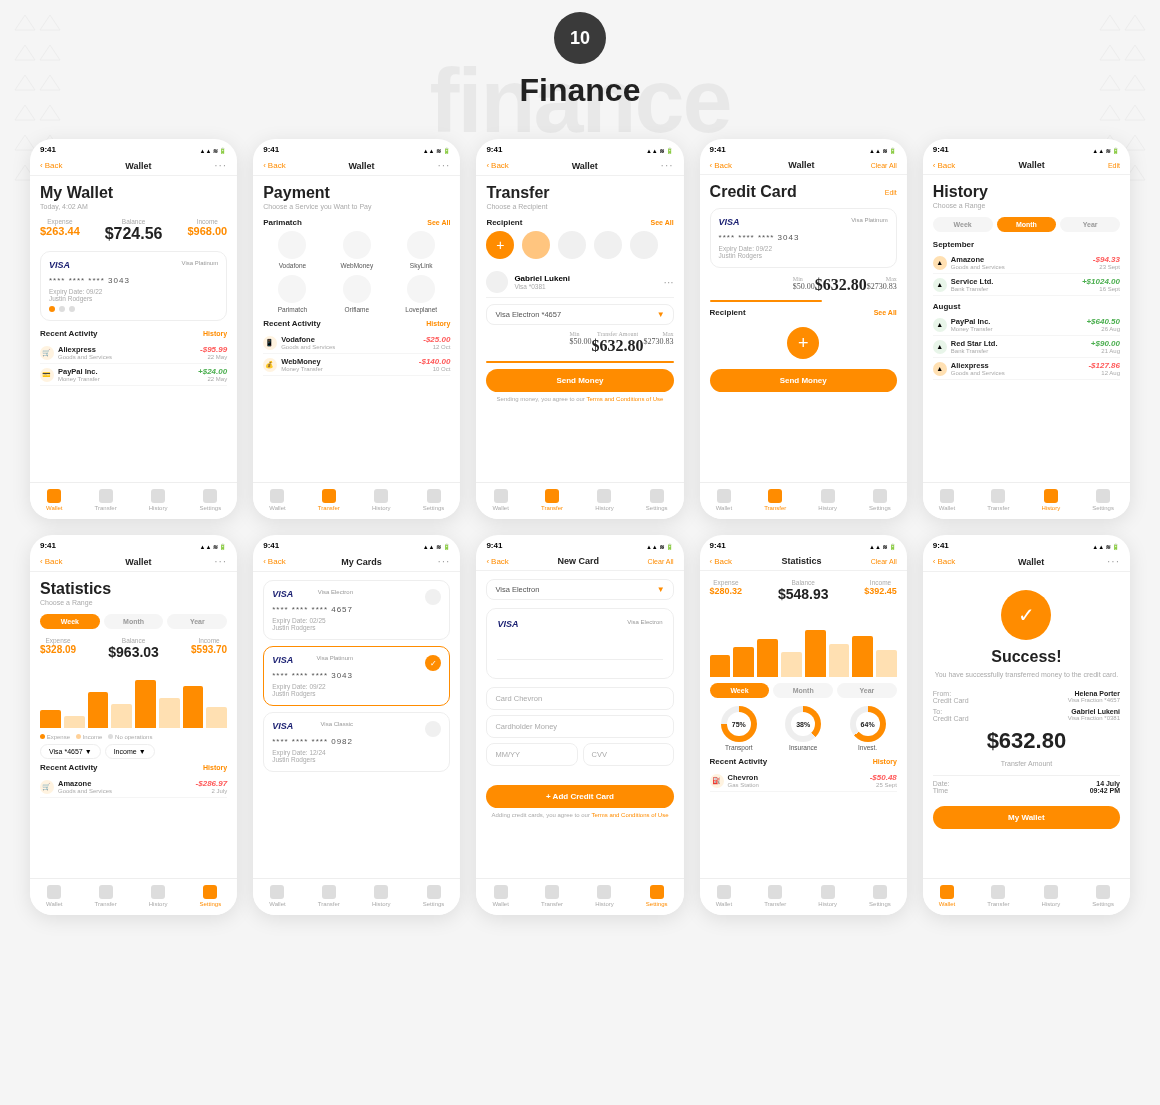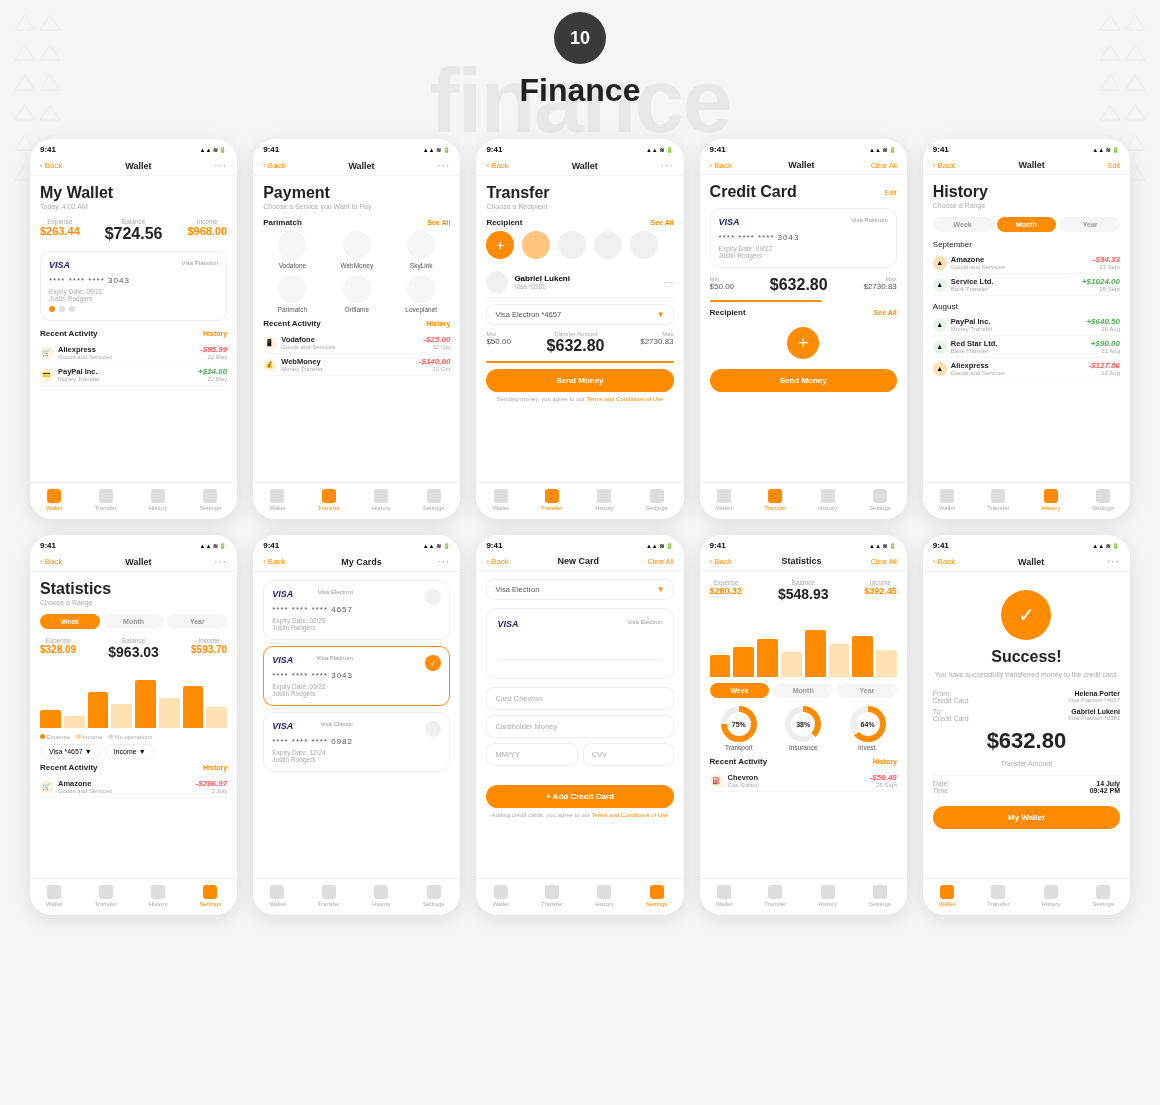--- a/index.html
+++ b/index.html
@@ -87,21 +87,21 @@
       box-shadow: 0 4px 20px rgba(0,0,0,0.1);
       overflow: hidden;
       font-size: 8px;
       position: relative;
       height: 380px;
     }
 
     .phone-status-bar {
       display: flex;
       justify-content: space-between;
-      align-items: center;
+      align-items: flex-end;
       padding: 6px 10px 2px;
       font-size: 7px;
       font-weight: 600;
     }
     .status-time { font-weight: 700; font-size: 8px; }
     .status-icons { display: flex; gap: 3px; align-items: center; font-size: 6px; }
 
     .phone-header {
       display: flex;
       justify-content: space-between;
@@ -391,22 +391,23 @@
       font-size: 7.5px;
       color: #555;
     }
     .dropdown-arrow {
       color: #ff8c00;
       font-size: 8px;
     }
 
     .amount-display {
       display: flex;
-      justify-content: space-between;
+      justify-content: flex-end;
       margin-bottom: 6px;
+      font-family: Liberation Serif, serif;
     }
     .amount-value {
       font-size: 16px;
       font-weight: 800;
       color: #222;
     }
     .amount-bar {
       height: 2px;
       background: #ff8c00;
       border-radius: 1px;
@@ -451,21 +452,21 @@
       background: #f5f5f5;
       color: #999;
     }
     .period-btn.active {
       background: #ff8c00;
       color: white;
     }
 
     .history-section-title {
       font-size: 8px;
-      font-weight: 400;
+      font-weight: 700;
       color: #222;
       margin: 6px 0 3px;
     }
 
     
     .stats-bars {
       display: flex;
       align-items: flex-end;
       gap: 3px;
       height: 60px;

